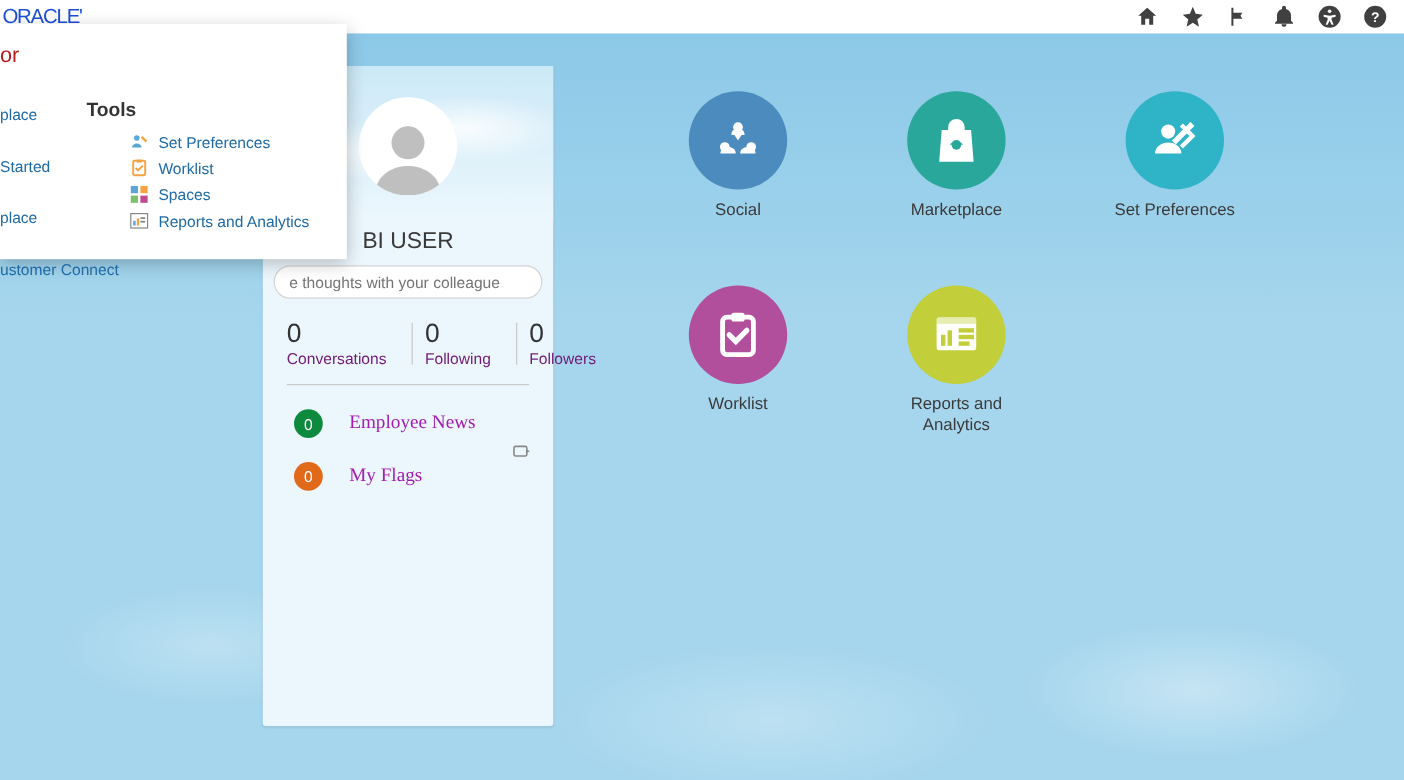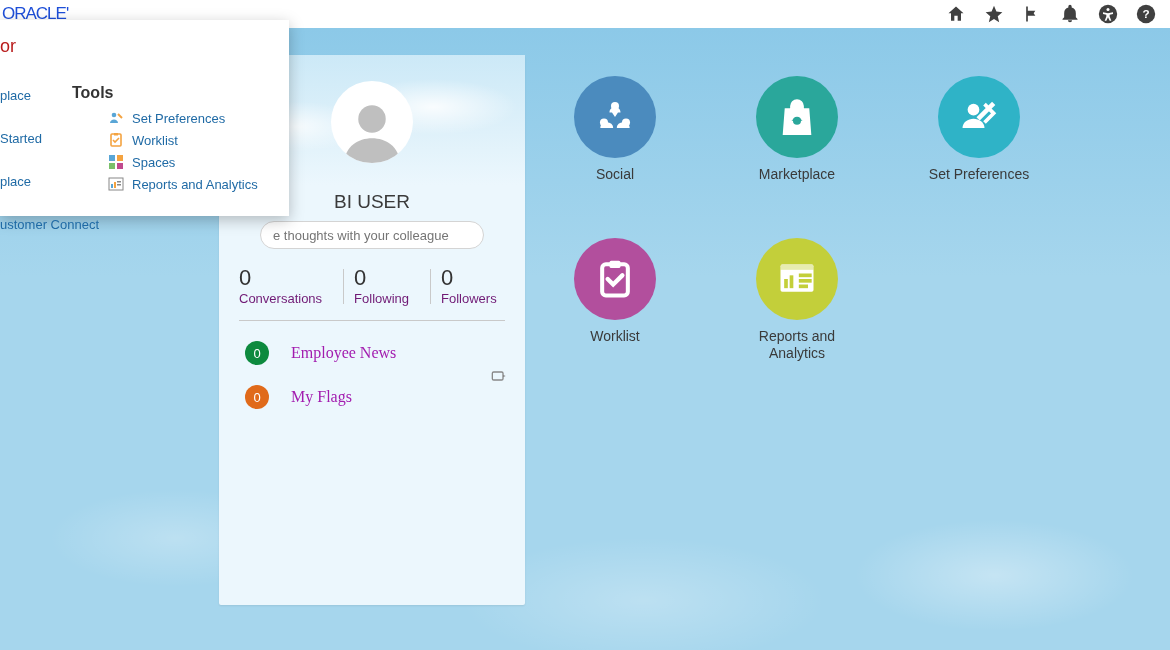--- a/index.html
+++ b/index.html
@@ -11,21 +11,21 @@
   .ticon svg{width:20px;height:20px;fill:#404040;}
   
   .sky{position:absolute;top:28px;left:0;right:0;bottom:0;background:linear-gradient(to bottom,#8cc9e8 0%,#a6d6ed 40%,#a6d6ed 100%);}
   
   .sky:before{content:"";position:absolute;inset:0;background:
     radial-gradient(ellipse 200px 80px at 85% 88%,rgba(255,255,255,.35),transparent 70%),
     radial-gradient(ellipse 180px 70px at 15% 82%,rgba(255,255,255,.25),transparent 70%),
     radial-gradient(ellipse 260px 90px at 55% 92%,rgba(255,255,255,.25),transparent 70%);
     pointer-events:none;}
   
-  .usercard{position:absolute;left:219px;top:55px;width:306px;height:550px;background:#ecf7fd;border-radius:2px;box-shadow:0 1px 2px rgba(0,0,0,.08);}
+  .usercard{position:absolute;left:219px;top:55px;width:242px;height:550px;background:#ecf7fd;border-radius:2px;box-shadow:0 1px 2px rgba(0,0,0,.08);}
   .usercard .cardtop{height:130px;background:linear-gradient(to bottom,#cce9f7 0%,#dff1fa 60%,#ecf7fd 100%);position:relative;}
   .usercard .cardtop:before{content:"";position:absolute;inset:0;background:
     radial-gradient(ellipse 120px 40px at 70% 40%,rgba(255,255,255,.85),transparent 70%),
     radial-gradient(ellipse 100px 36px at 25% 55%,rgba(255,255,255,.75),transparent 70%);}
   .avatar{position:absolute;left:50%;top:26px;transform:translateX(-50%);width:82px;height:82px;border-radius:50%;background:#fff;display:flex;align-items:flex-end;justify-content:center;overflow:hidden;}
   .avatar svg{width:66px;height:66px;fill:#bfbfbf;}
   .uname{text-align:center;font-size:19px;color:#3a3a3a;margin-top:6px;}
   .share{margin:8px auto 0;width:224px;height:28px;border:1px solid #d4d4d4;border-radius:14px;background:#fff;font-size:13px;color:#9a9a9a;padding:0 34px 0 12px;display:block;box-sizing:border-box;}
   .shareicon{position:absolute;right:18px;top:148px;color:#888;}
   .statsrow{display:flex;padding:18px 20px 10px;}

